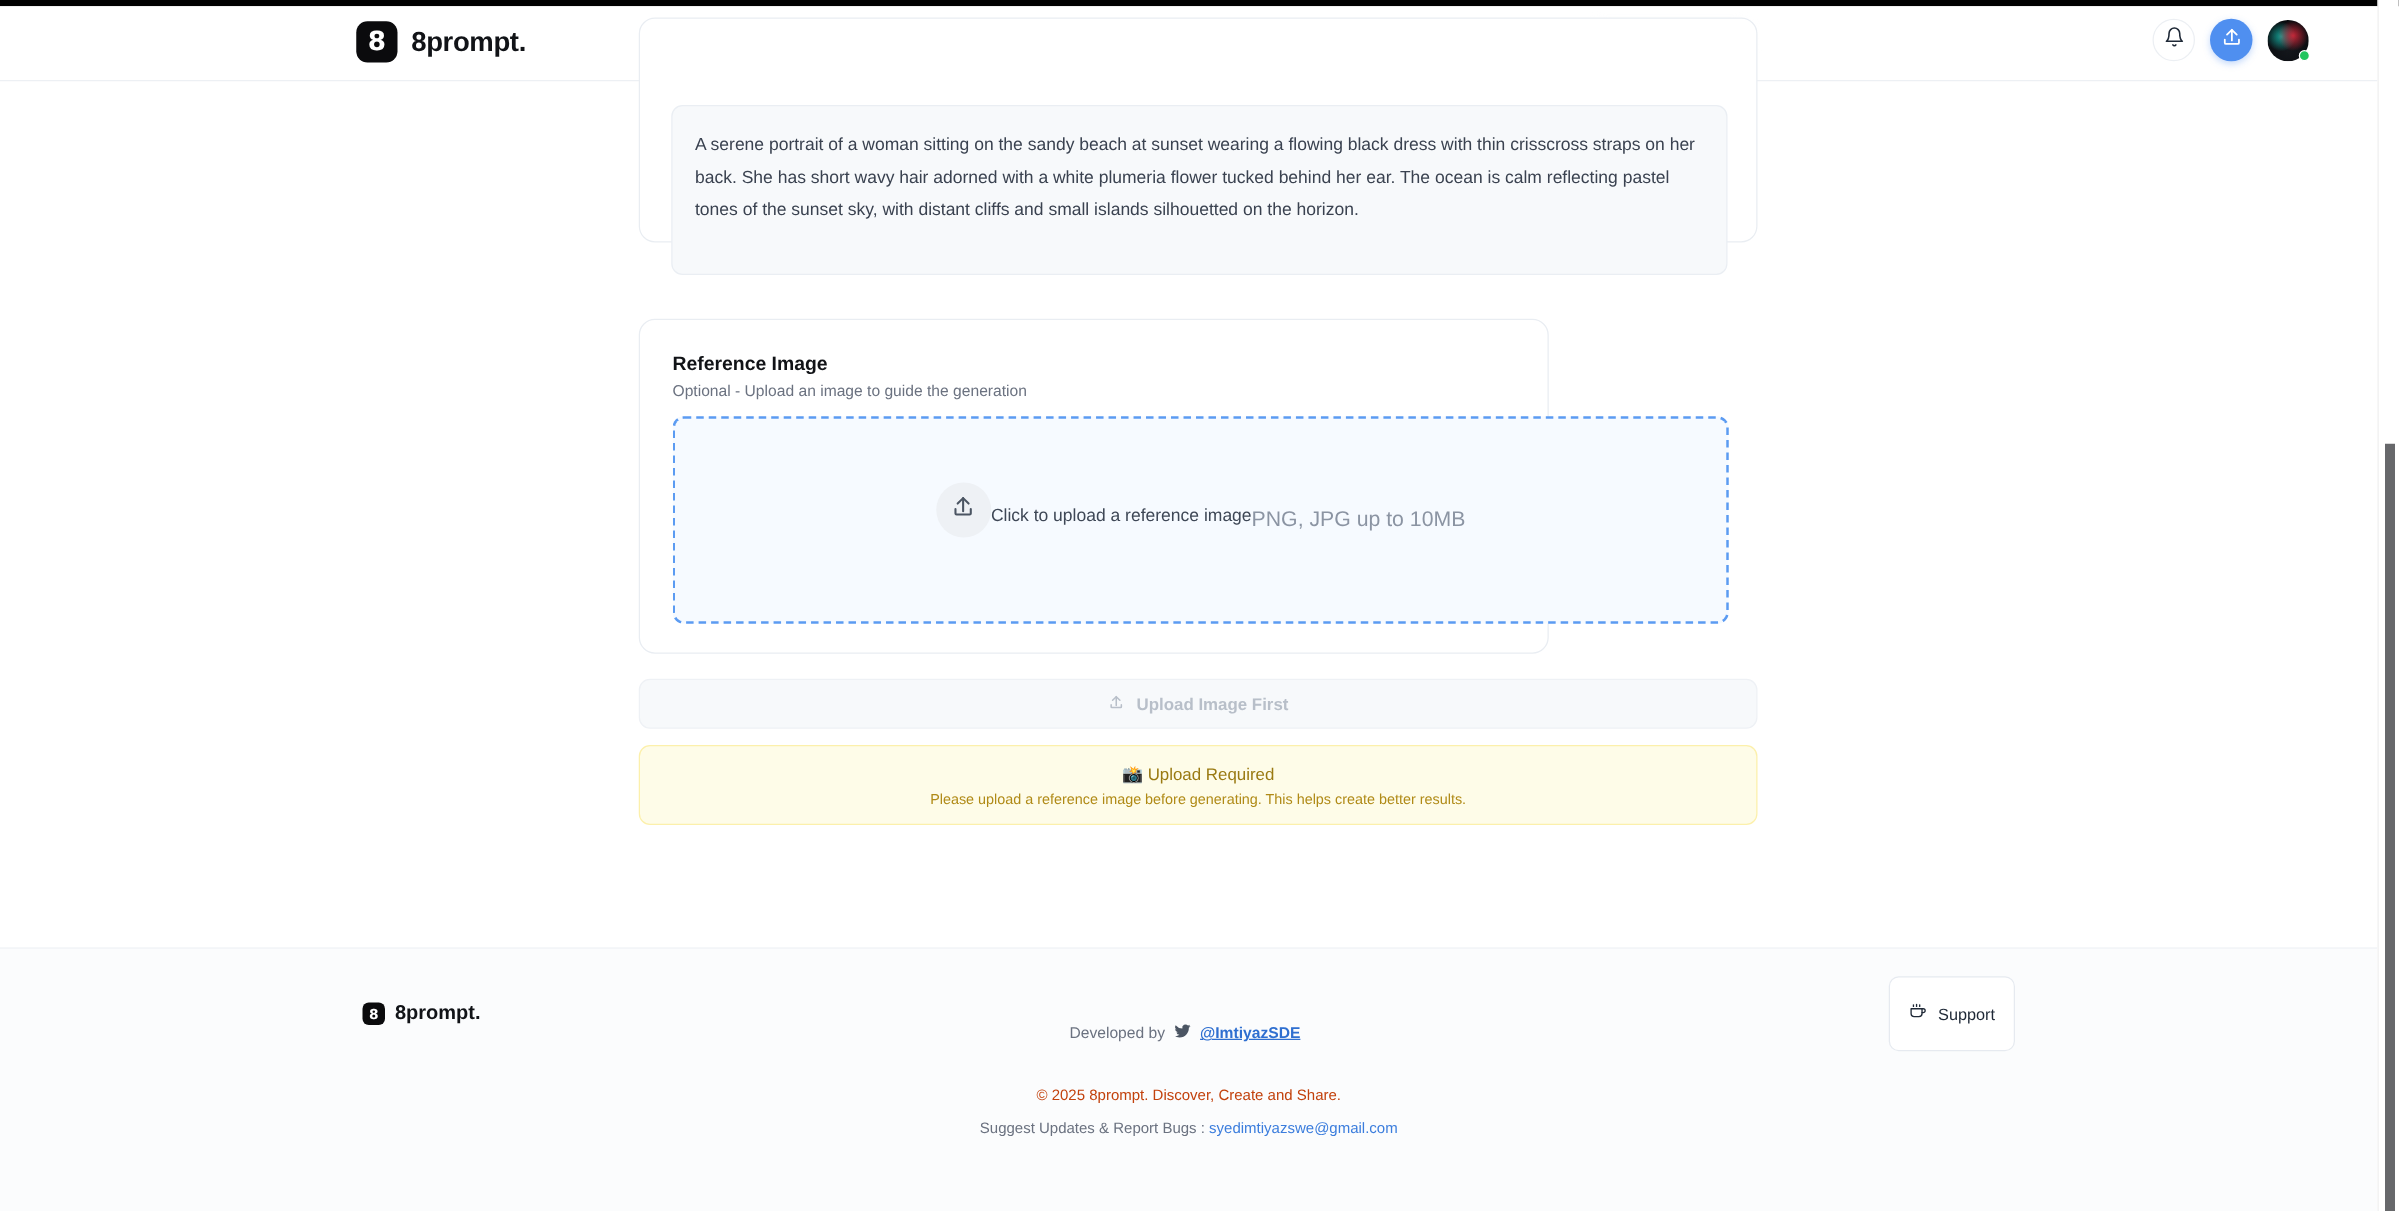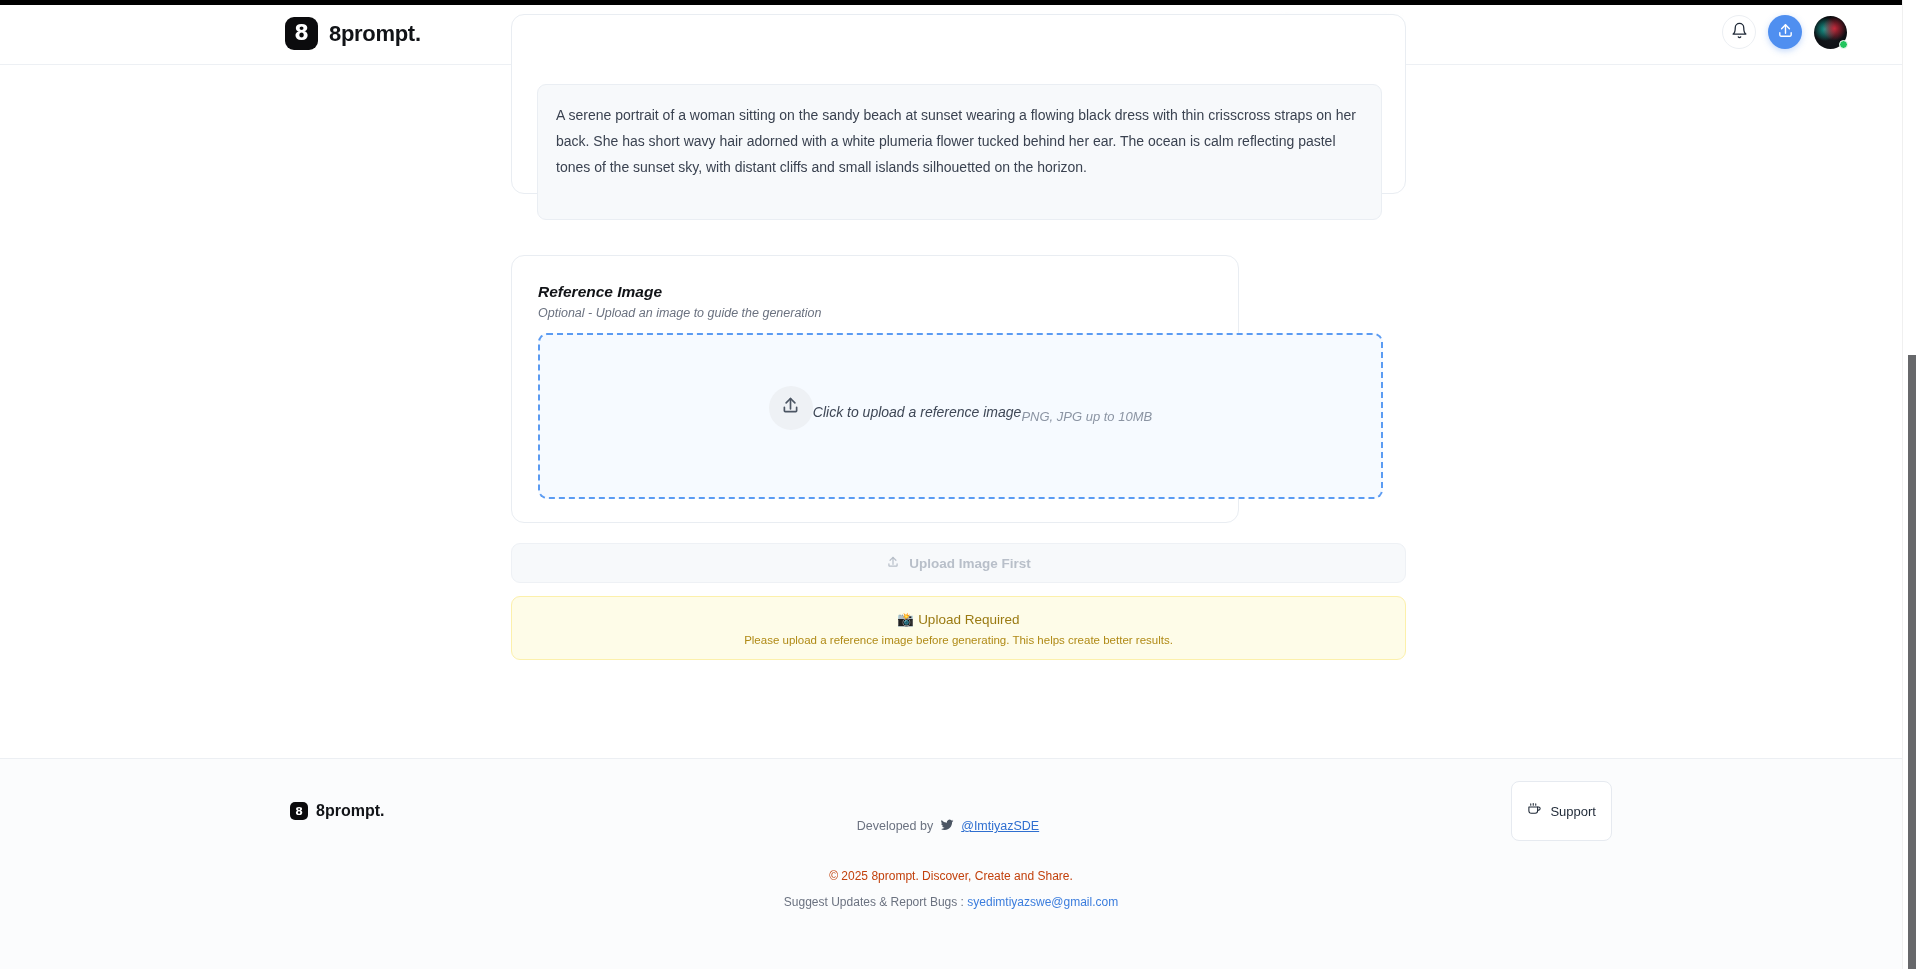--- a/index.html
+++ b/index.html
@@ -123,21 +123,21 @@
   }
 
   
   .card {
     position: absolute;
     background: #ffffff;
     border: 1px solid #e9edf2;
     border-radius: 13px;
   }
   .card-prompt { left: 511px; top: -52px; width: 895px; height: 180px; }
-  .card-reference { left: 511px; top: 189px; width: 728px; height: 268px; font-style: italic; }
+  .card-reference { left: 511px; top: 189px; width: 728px; height: 268px; }
 
   .prompt-box {
     position: absolute; left: 25px; top: 69px;
     width: 845px; height: 136px;
     background: #f7f9fb;
     border: 1px solid #eaeef3;
     border-radius: 9px;
     padding: 17px 18px;
   }
   .prompt-text {
@@ -165,21 +165,21 @@
   }
   .dz-circle {
     width: 44px; height: 44px; border-radius: 50%;
     background: #eef1f5;
     display: flex; align-items: center; justify-content: center;
     margin-bottom: 17px;
   }
   .dz-main {
     font-size: 14px; color: #3e4756; margin-bottom: 9px;
   }
-  .dz-sub { font-size: 13px; color: #8b94a3; }
+  .dz-sub { font-size: 17px; color: #8b94a3; }
 
   
   .btn-disabled {
     position: absolute; left: 511px; top: 477px;
     width: 895px; height: 40px;
     background: #f7f9fb;
     border: 1px solid #eef1f5;
     border-radius: 9px;
     display: flex; align-items: center; justify-content: center;
     gap: 9px;
@@ -219,21 +219,21 @@
   .footer-brand { display: flex; align-items: center; gap: 8px; }
   .footer-logo-mark {
     width: 18px; height: 18px; border-radius: 5px;
     background: #0b0b0d; color: #fff;
     display: flex; align-items: center; justify-content: center;
     font-size: 11px; font-weight: bold;
     font-family: "DejaVu Sans", sans-serif;
   }
   .footer-brand-name { font-size: 16px; font-weight: bold; color: #111317; }
   .dev-by { display: flex; align-items: center; gap: 7px; font-size: 12.5px; color: #6b7280; margin-top: 30px; }
-  .handle { color: #2f6fd0; font-size: 12.5px; }
+  .handle { color: #2f6fd0; font-size: 12.5px; font-weight: bold; }
   .support-btn {
     display: flex; align-items: center; gap: 8px;
     border: 1px solid #e6eaf0; border-radius: 8px;
     background: #ffffff;
     padding: 20px 15px;
     font-size: 13px; color: #1f2937;
   }
   .footer-bottom {
     position: absolute; left: 0; top: 110px; width: 1902px;
     display: flex; flex-direction: column; align-items: center; gap: 12px;

